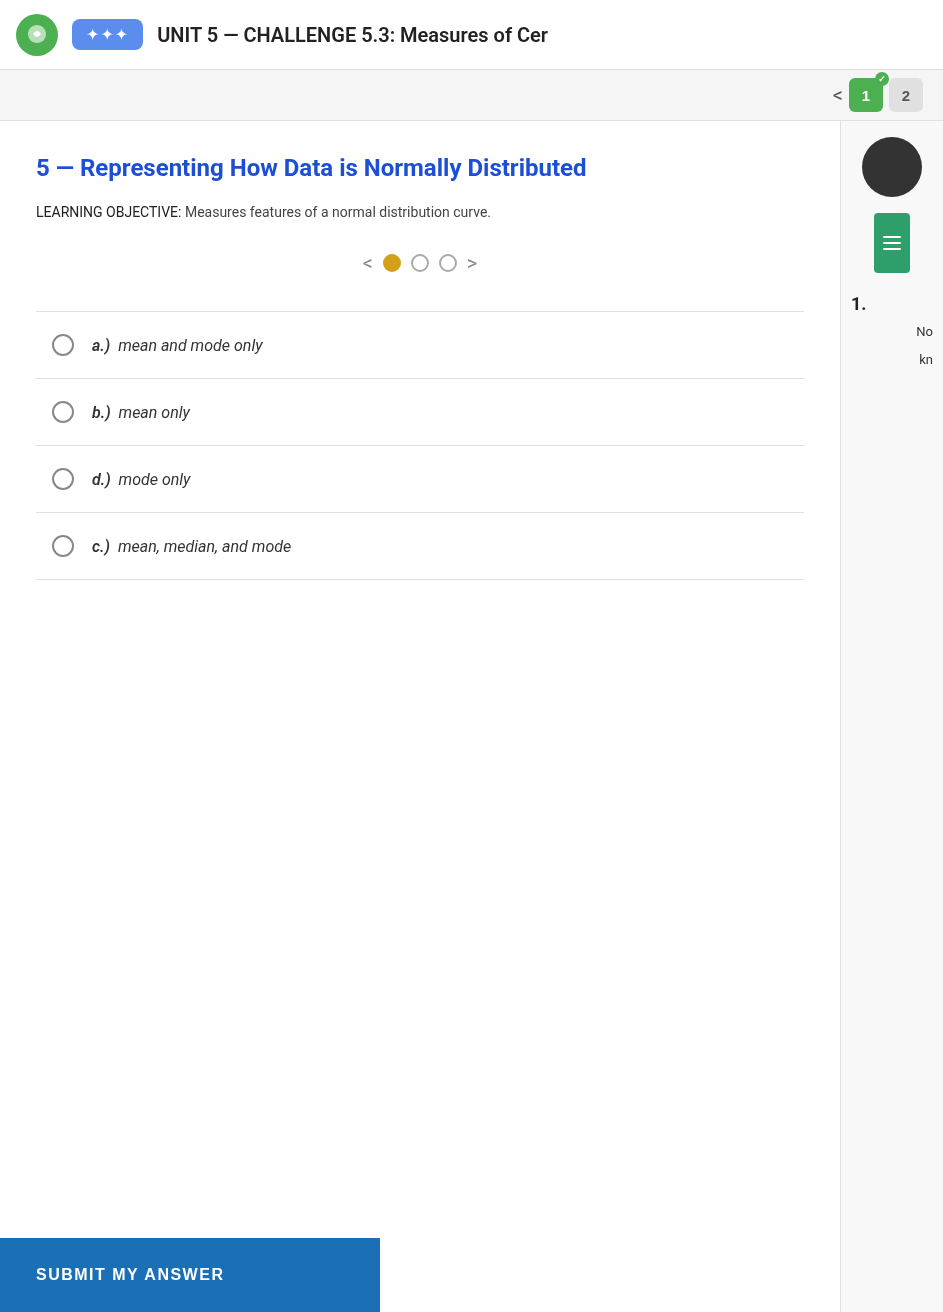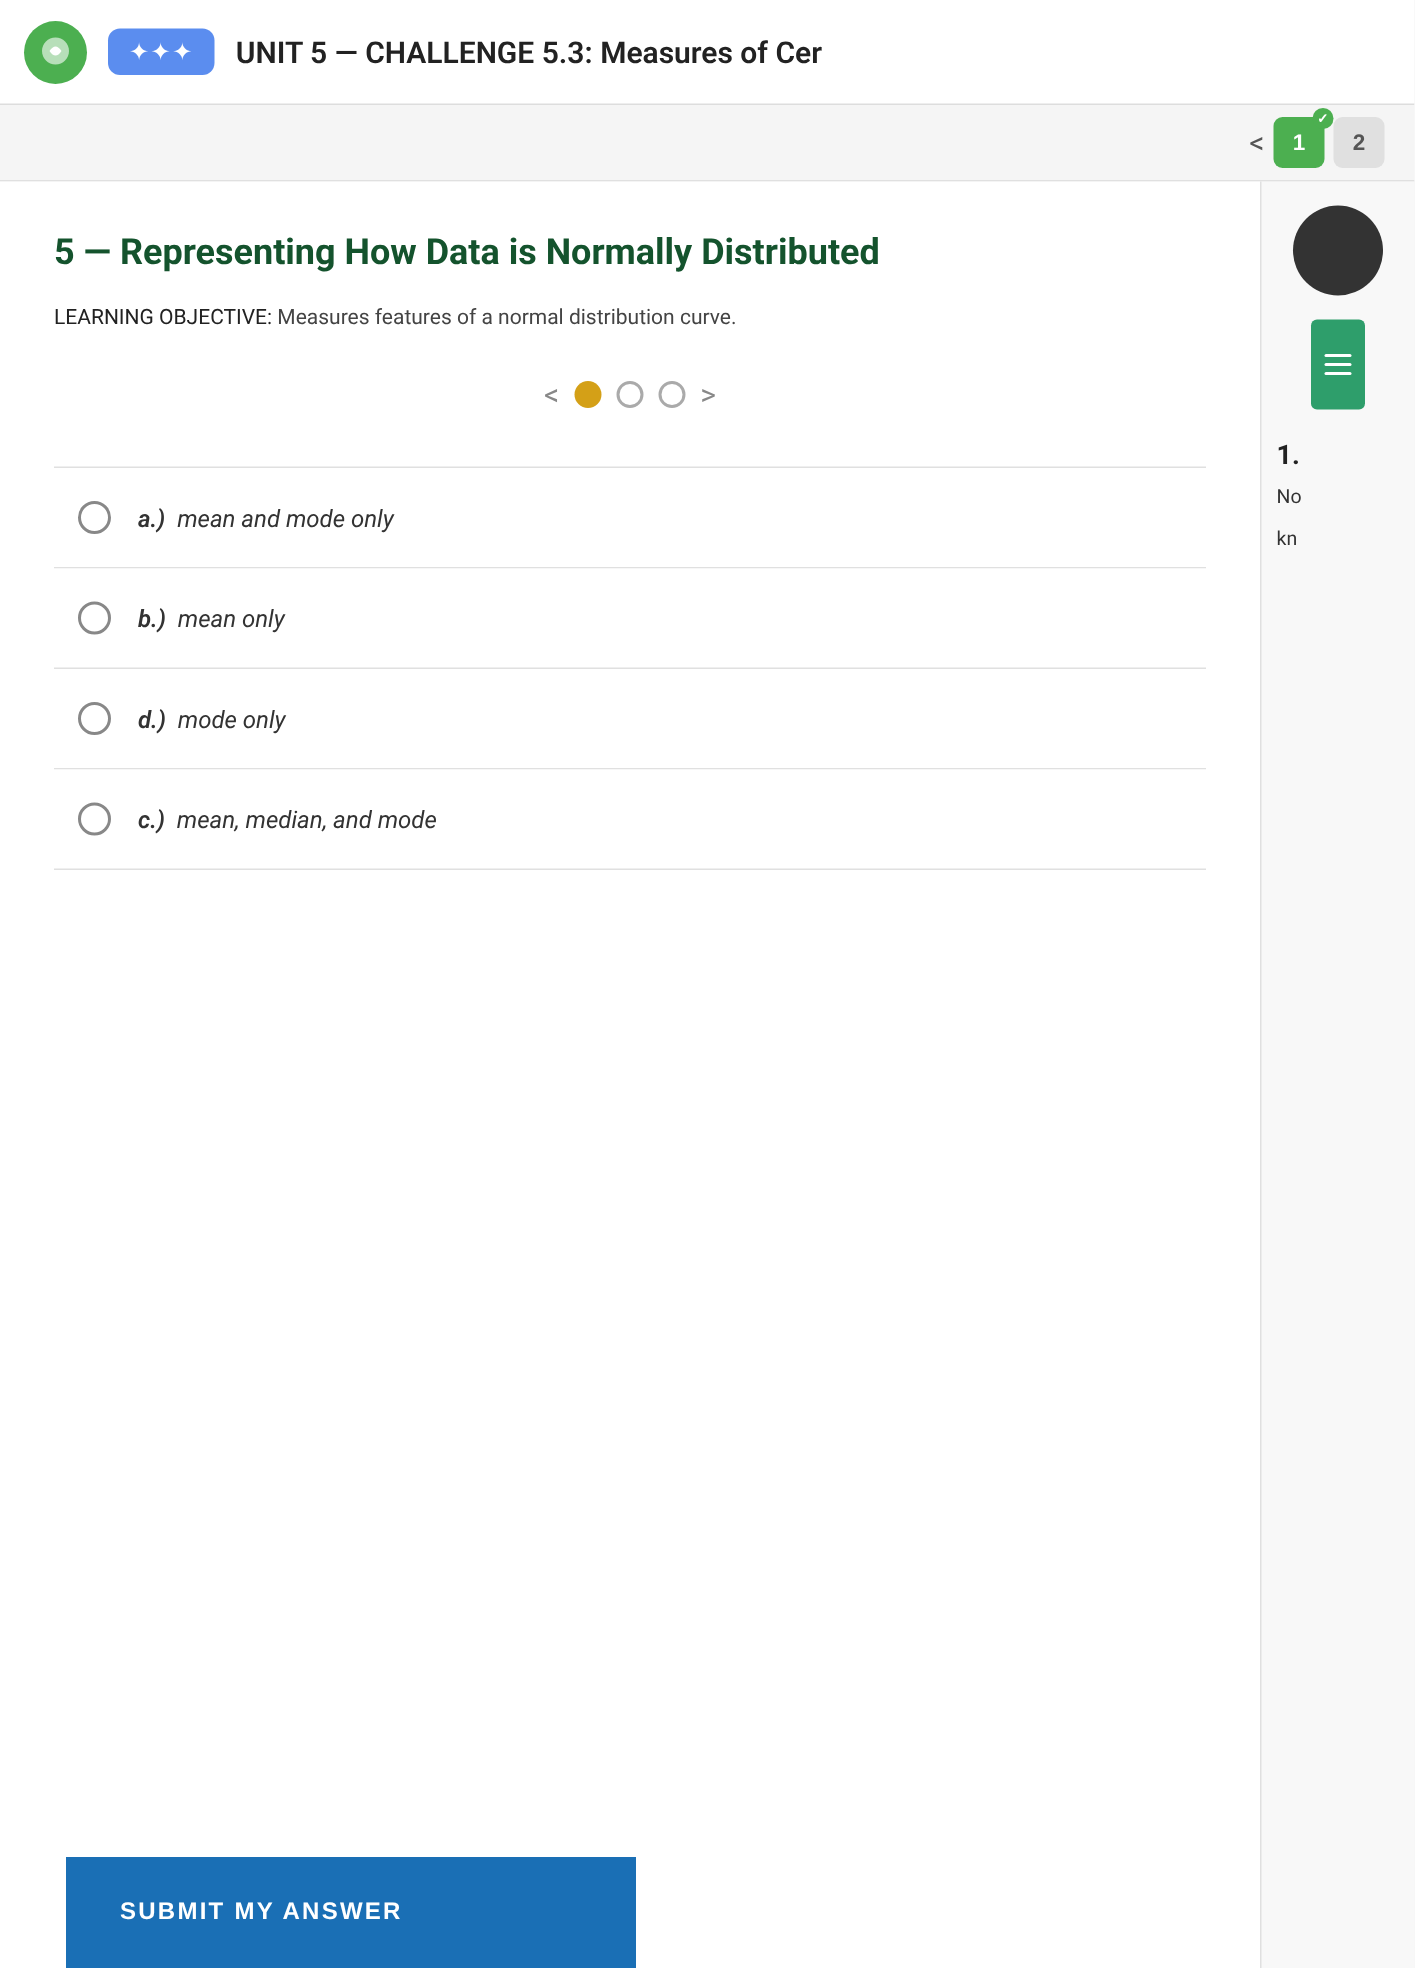--- a/index.html
+++ b/index.html
@@ -162,21 +162,21 @@
       width: 18px;
       height: 2px;
       background: #fff;
       border-radius: 2px;
     }
 
     
     .section-title {
       font-size: 24px;
       font-weight: 700;
-      color: #14532d;
+      color: #1d4ed8;
       margin-bottom: 18px;
       line-height: 1.3;
     }
     .learning-objective {
       font-size: 14px;
       color: #444;
       margin-bottom: 28px;
       line-height: 1.5;
     }
     .learning-objective strong {
@@ -269,29 +269,29 @@
       background: #1a6fb5;
       color: #fff;
       border: none;
       padding: 28px 36px;
       font-size: 16px;
       font-weight: 700;
       letter-spacing: 1.5px;
       cursor: pointer;
       text-align: left;
       z-index: 100;
-      margin-left: 44px;
     }
 
     
     .sidebar-text {
       font-size: 13px;
       color: #333;
       margin-top: 8px;
       line-height: 1.5;
+      text-align: right;
     }
     .sidebar-number {
       font-size: 18px;
       font-weight: 700;
       color: #222;
       margin-top: 20px;
     }
   </style>
 </head>
 <body>

